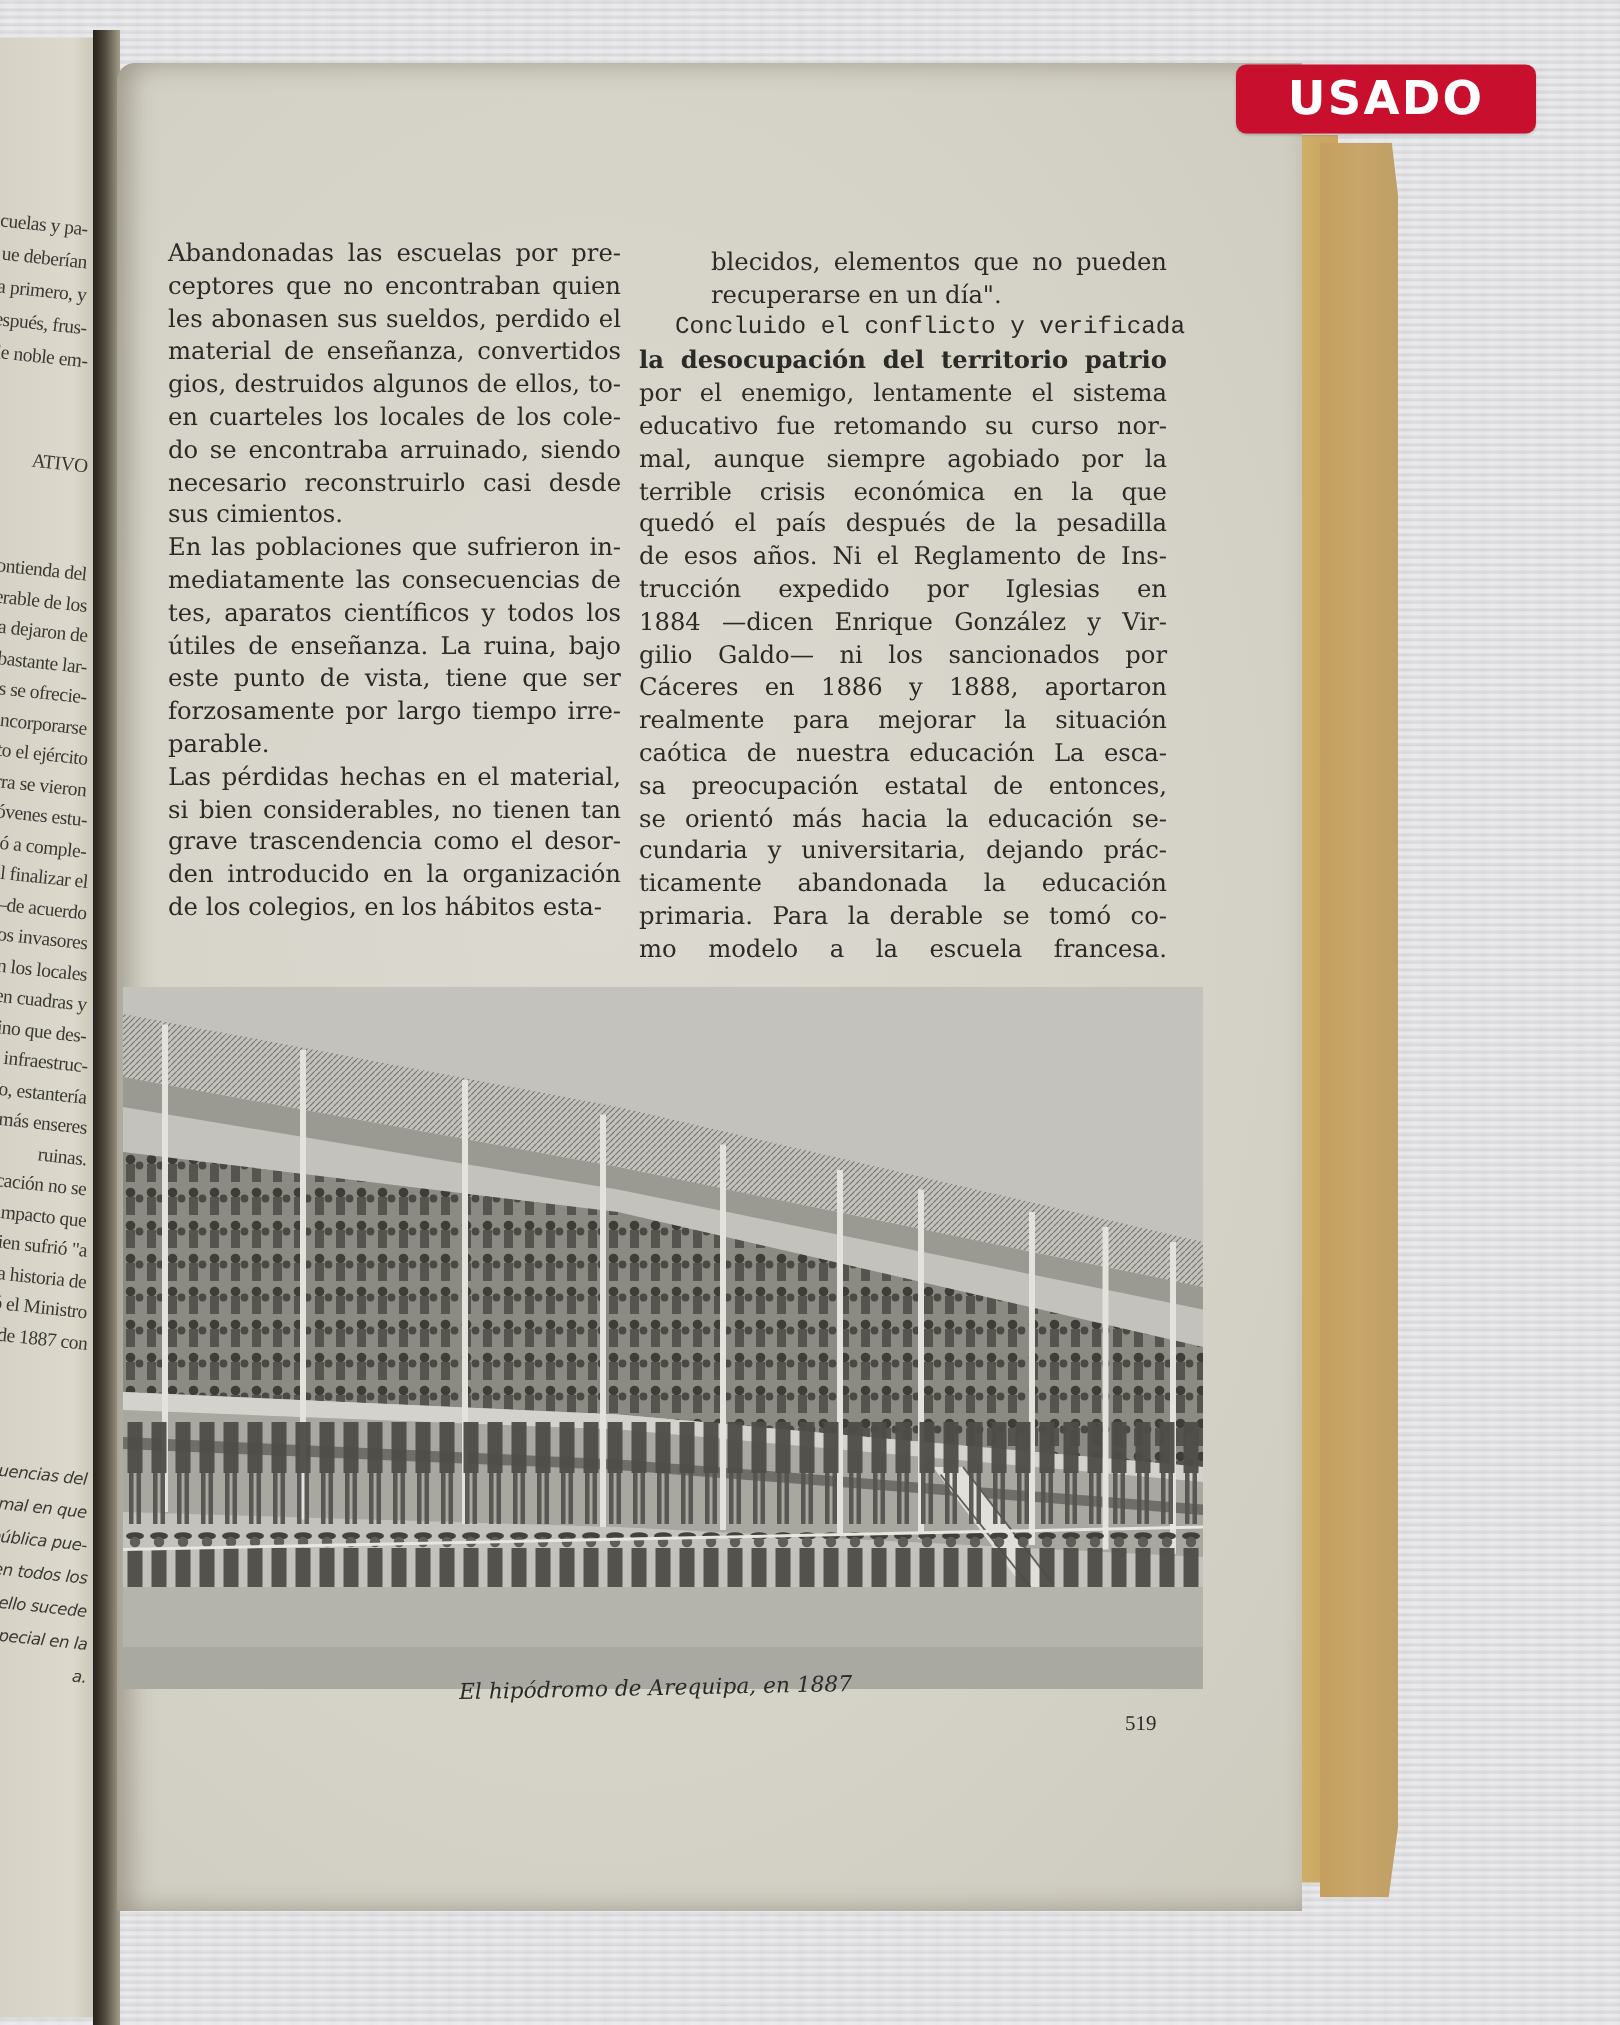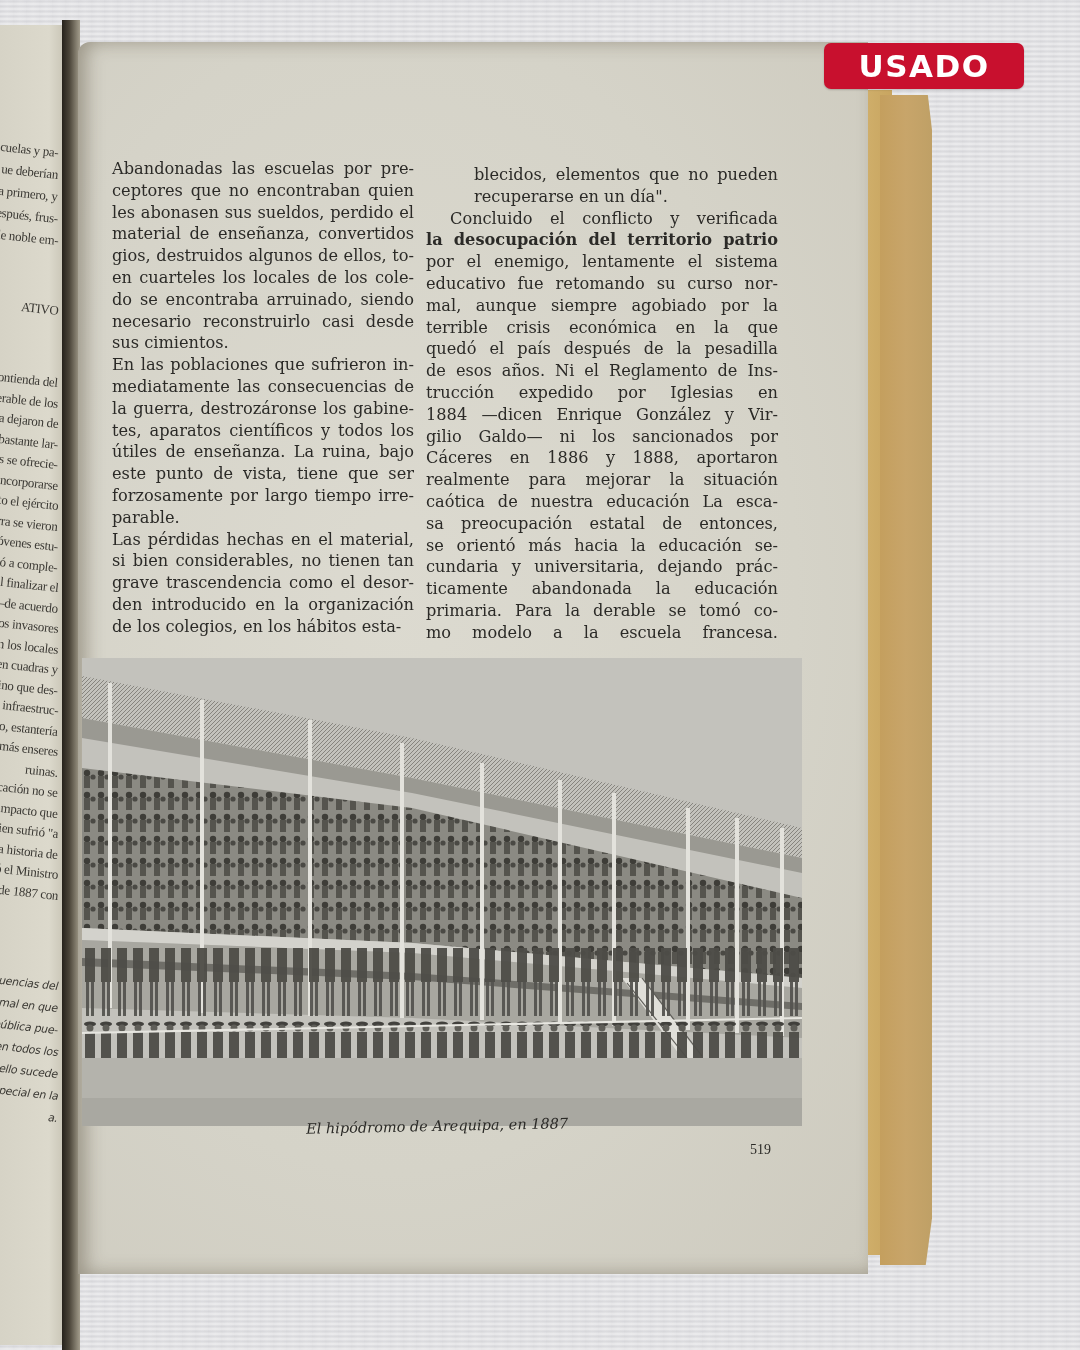--- a/index.html
+++ b/index.html
@@ -151,36 +151,35 @@
         <span class="line it">ceptores que no encontraban quien</span>
         <span class="line it">les abonasen sus sueldos, perdido el</span>
         <span class="line it">material de enseñanza, convertidos</span>
         <span class="line it">gios, destruidos algunos de ellos, to-</span>
         <span class="line it">en cuarteles los locales de los cole-</span>
         <span class="line it">do se encontraba arruinado, siendo</span>
         <span class="line it">necesario reconstruirlo casi desde</span>
         <span class="line it last">sus cimientos.</span>
         <span class="line it">En las poblaciones que sufrieron in-</span>
         <span class="line it">mediatamente las consecuencias de</span>
-        <span class="line it">la guerra, destrozáronse los gabine-</span>
         <span class="line it">tes, aparatos científicos y todos los</span>
         <span class="line it">útiles de enseñanza. La ruina, bajo</span>
         <span class="line it">este punto de vista, tiene que ser</span>
         <span class="line it">forzosamente por largo tiempo irre-</span>
         <span class="line it last">parable.</span>
         <span class="line it">Las pérdidas hechas en el material,</span>
         <span class="line it">si bien considerables, no tienen tan</span>
         <span class="line it">grave trascendencia como el desor-</span>
         <span class="line it">den introducido en la organización</span>
         <span class="line it last">de los colegios, en los hábitos esta-</span>
       </div>
     <div class="col col-right" id="colRight" style="left: 372px;">
         <span class="line it indent">blecidos, elementos que no pueden</span>
         <span class="line it indent last">recuperarse en un día".</span>
-        <span class="line indent" style="margin-left: -24px;">Concluido el conflicto y verificada</span>
+        <span class="line indent" style="margin-left: -24px; font-family: Liberation Mono, monospace;">Concluido el conflicto y verificada</span>
         <span class="line " style="margin-left: -24px; font-weight: bold;">la desocupación del territorio patrio</span>
         <span class="line " style="margin-left: -24px;">por el enemigo, lentamente el sistema</span>
         <span class="line " style="margin-left: -24px;">educativo fue retomando su curso nor-</span>
         <span class="line " style="margin-left: -24px;">mal, aunque siempre agobiado por la</span>
         <span class="line " style="margin-left: -24px;">terrible crisis económica en la que</span>
         <span class="line " style="margin-left: -24px;">quedó el país después de la pesadilla</span>
         <span class="line " style="margin-left: -24px;">de esos años. Ni el Reglamento de Ins-</span>
         <span class="line " style="margin-left: -24px;">trucción expedido por Iglesias en</span>
         <span class="line " style="margin-left: -24px;">1884 —dicen Enrique González y Vir-</span>
         <span class="line " style="margin-left: -24px;">gilio Galdo— ni los sancionados por</span>

